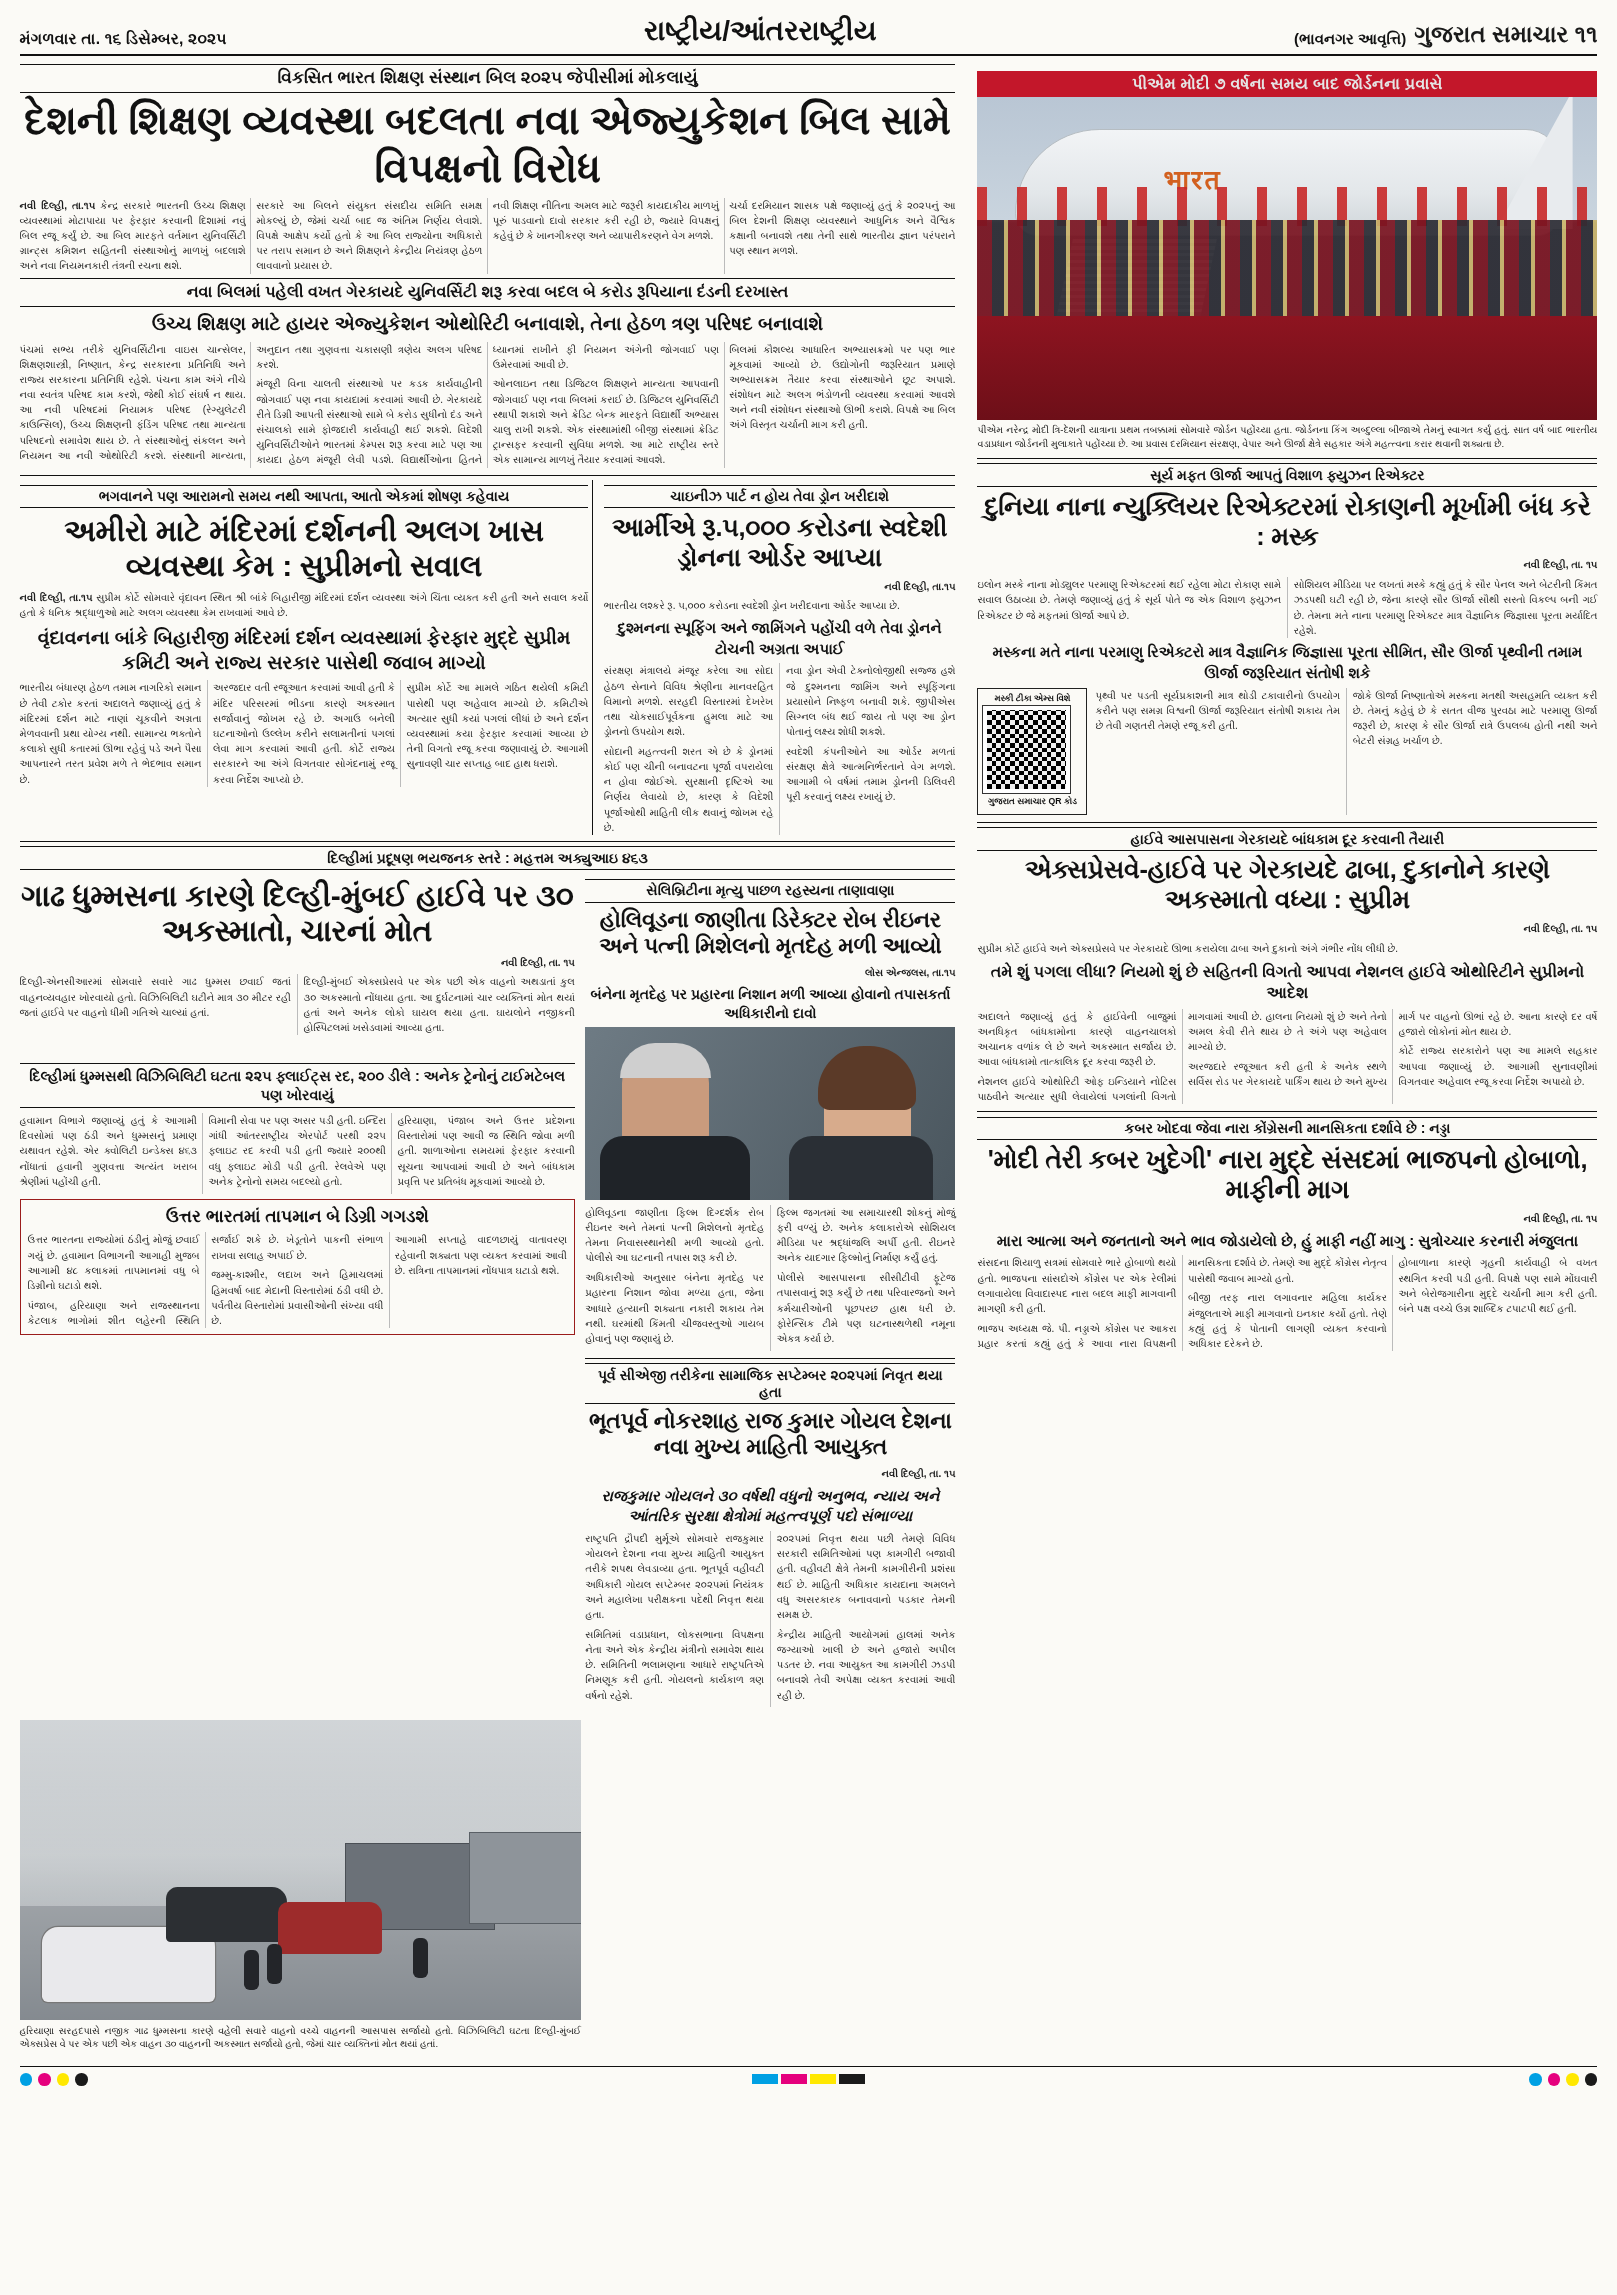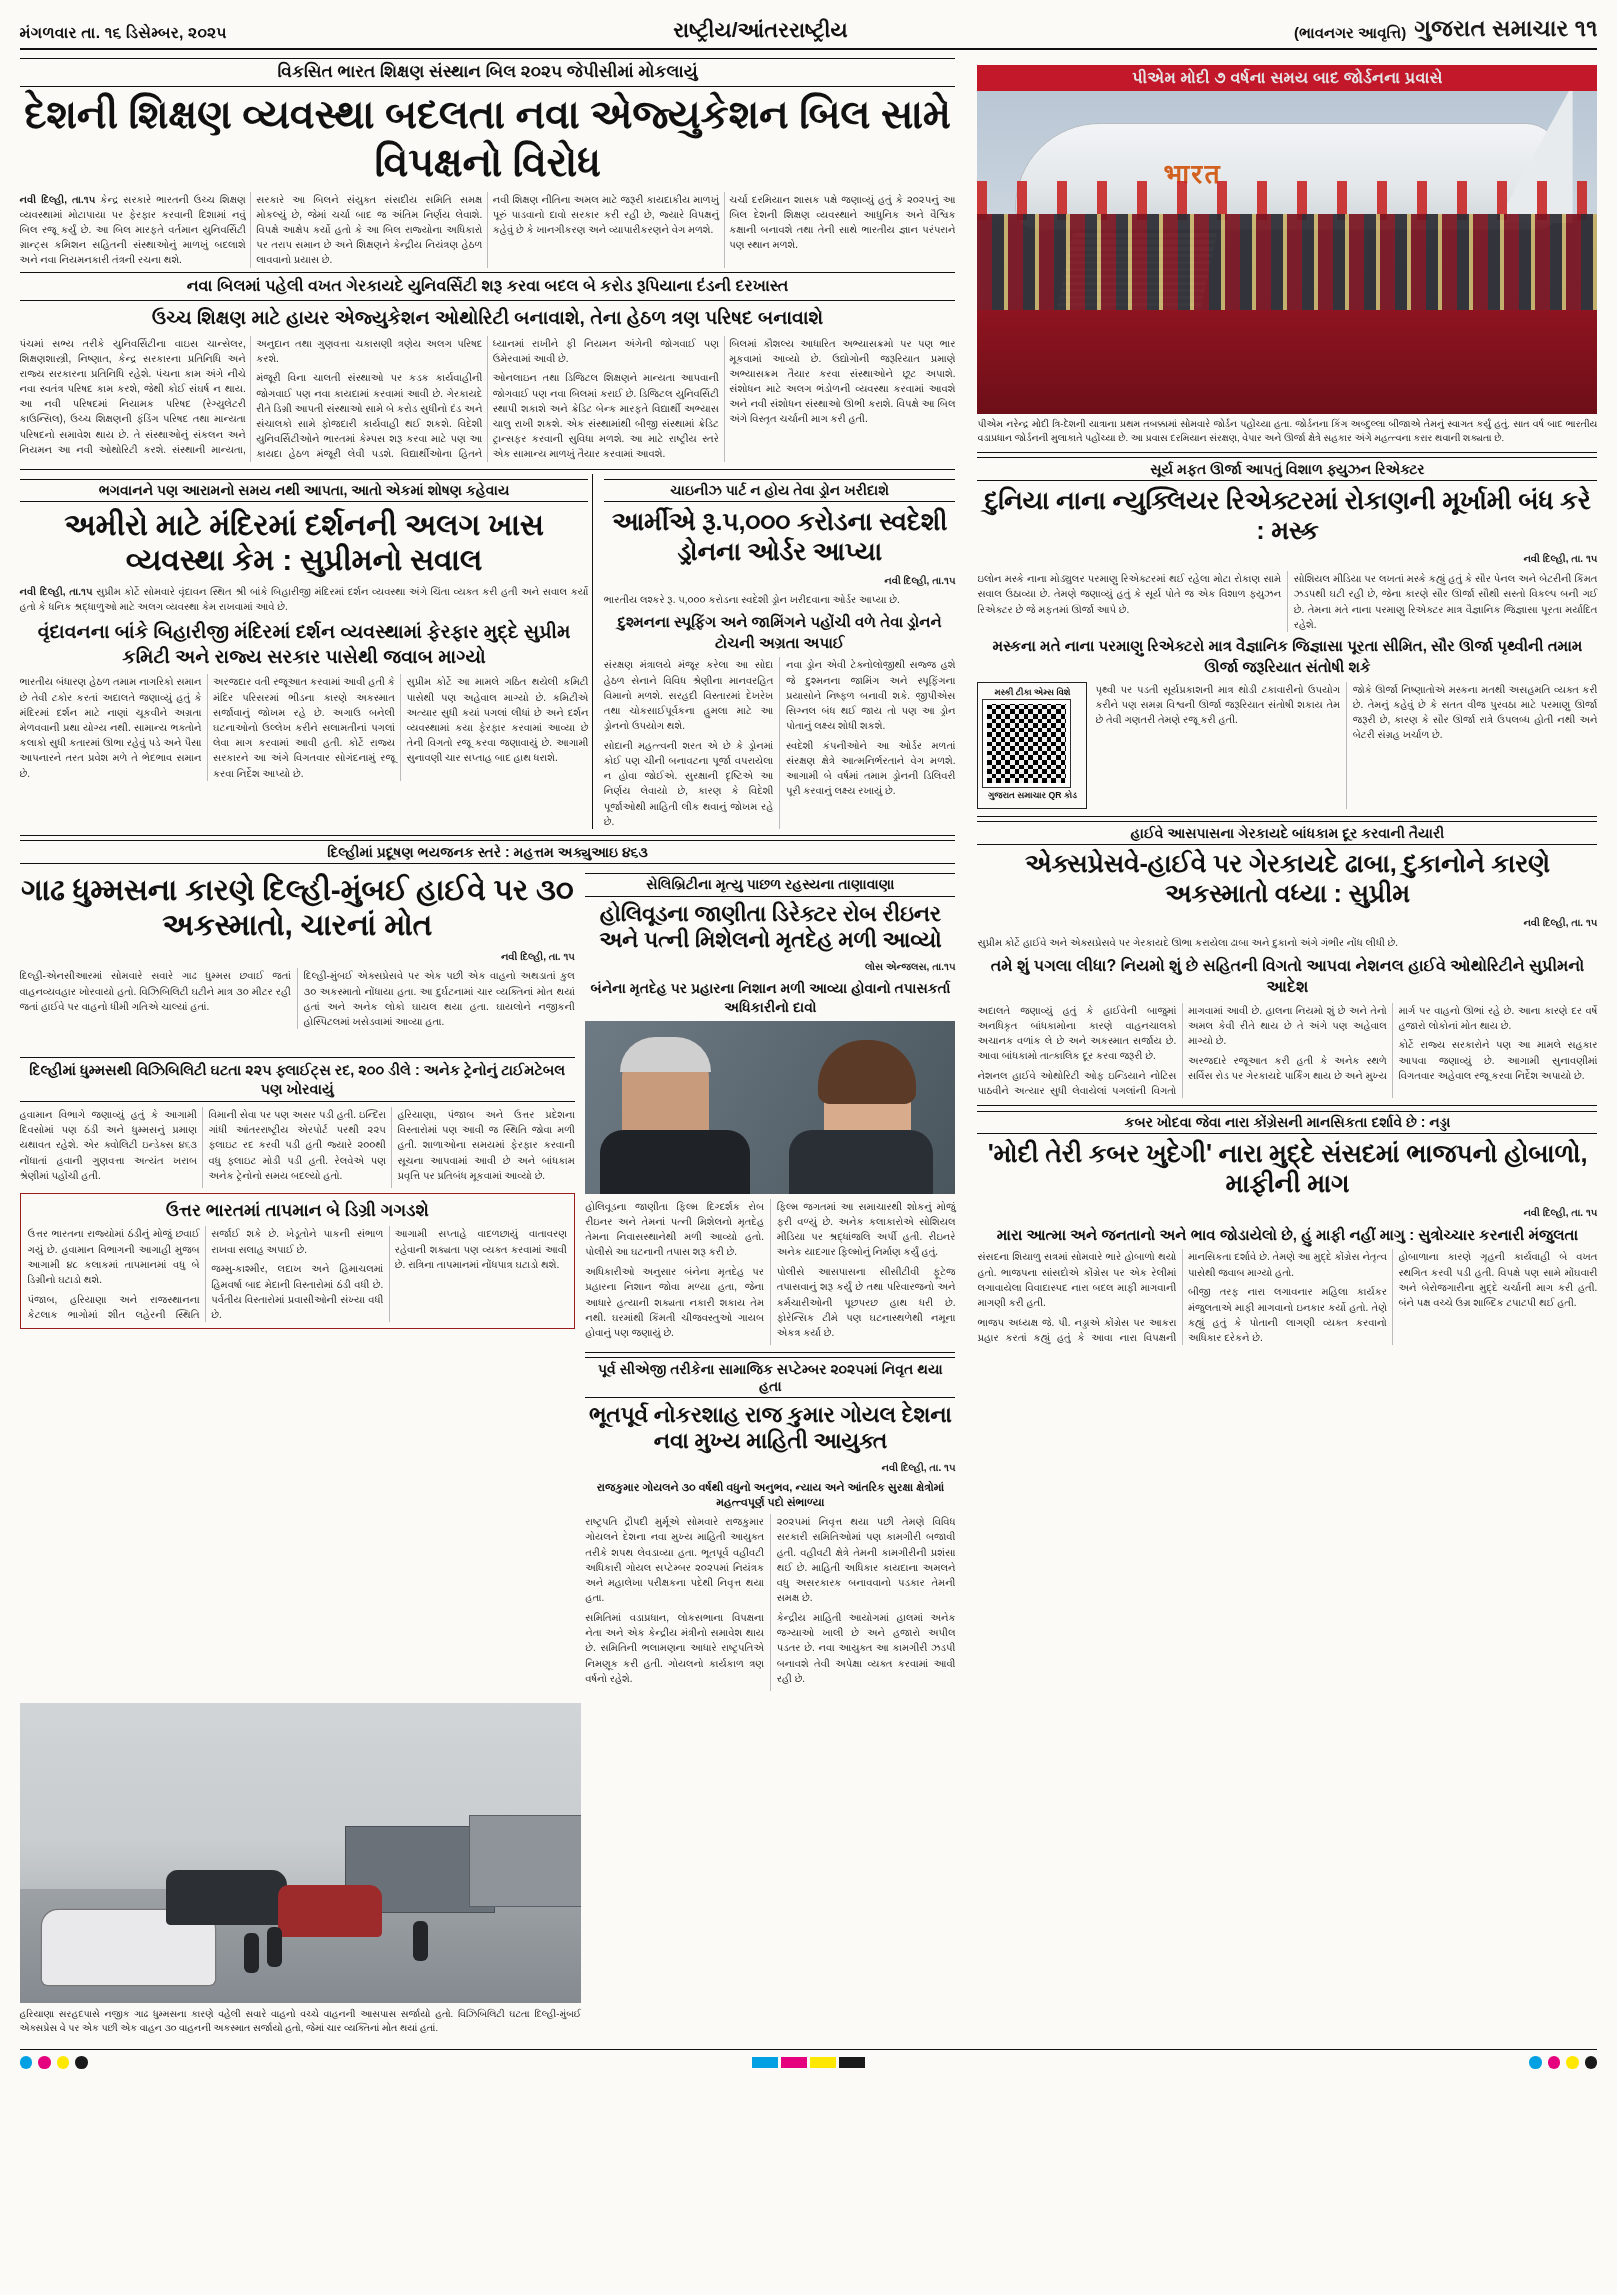--- a/index.html
+++ b/index.html
@@ -19,21 +19,21 @@
   }
   
   .masthead {
     display: flex;
     align-items: flex-end;
     justify-content: space-between;
     border-bottom: 2.3px solid #111;
     padding-bottom: 5.8px;
   }
   .masthead .left { font-size: 15.6px; font-weight: 700; letter-spacing: 0.2px; }
-  .masthead .center { font-size: 21px; font-weight: 700; }
+  .masthead .center { font-size: 28px; font-weight: 700; }
   .masthead .right { font-size: 17.3px; font-weight: 700; display:flex; align-items:flex-end; gap:8px;}
   .masthead .right .edition { font-size: 15px; font-weight: 700; }
   .masthead .right .paper { font-size: 23px; font-weight: 800; color:#1a1a1a; }
 
   
   .content {
     display: flex;
     gap: 22px;
     margin-top: 8px;
   }
@@ -342,21 +342,21 @@
             </div>
 
             <hr class="rule">
 
             <div class="block">
               <div class="strap">પૂર્વ સીએજી તરીકેના સામાજિક સપ્ટેમ્બર ૨૦૨૫માં નિવૃત થયા હતા</div>
               <div class="headline xxs">ભૂતપૂર્વ નોકરશાહ રાજ કુમાર ગોયલ દેશના નવા મુખ્ય માહિતી આયુક્ત</div>
               <div class="body">
                 <p style="text-align:right;"><span class="dateline">નવી દિલ્હી, તા. ૧૫</span></p>
               </div>
-              <div class="deck" style="font-size:11px;">રાજકુમાર ગોયલને ૩૦ વર્ષથી વધુનો અનુભવ, ન્યાય અને આંતરિક સુરક્ષા ક્ષેત્રોમાં મહત્ત્વપૂર્ણ પદો સંભાળ્યા</div>
+              <div class="deck" style="font-size:15px;font-style:italic;">રાજકુમાર ગોયલને ૩૦ વર્ષથી વધુનો અનુભવ, ન્યાય અને આંતરિક સુરક્ષા ક્ષેત્રોમાં મહત્ત્વપૂર્ણ પદો સંભાળ્યા</div>
               <div class="body cols2">
                 <p>રાષ્ટ્રપતિ દ્રૌપદી મુર્મૂએ સોમવારે રાજકુમાર ગોયલને દેશના નવા મુખ્ય માહિતી આયુક્ત તરીકે શપથ લેવડાવ્યા હતા. ભૂતપૂર્વ વહીવટી અધિકારી ગોયલ સપ્ટેમ્બર ૨૦૨૫માં નિયંત્રક અને મહાલેખા પરીક્ષકના પદેથી નિવૃત્ત થયા હતા.</p>
                 <p>સમિતિમાં વડાપ્રધાન, લોકસભાના વિપક્ષના નેતા અને એક કેન્દ્રીય મંત્રીનો સમાવેશ થાય છે. સમિતિની ભલામણના આધારે રાષ્ટ્રપતિએ નિમણૂક કરી હતી. ગોયલનો કાર્યકાળ ત્રણ વર્ષનો રહેશે.</p>
                 <p>૨૦૨૫માં નિવૃત્ત થયા પછી તેમણે વિવિધ સરકારી સમિતિઓમાં પણ કામગીરી બજાવી હતી. વહીવટી ક્ષેત્રે તેમની કામગીરીની પ્રશંસા થઈ છે. માહિતી અધિકાર કાયદાના અમલને વધુ અસરકારક બનાવવાનો પડકાર તેમની સમક્ષ છે.</p>
                 <p>કેન્દ્રીય માહિતી આયોગમાં હાલમાં અનેક જગ્યાઓ ખાલી છે અને હજારો અપીલ પડતર છે. નવા આયુક્ત આ કામગીરી ઝડપી બનાવશે તેવી અપેક્ષા વ્યક્ત કરવામાં આવી રહી છે.</p>
               </div>
             </div>
           </div>
         </div>
 

